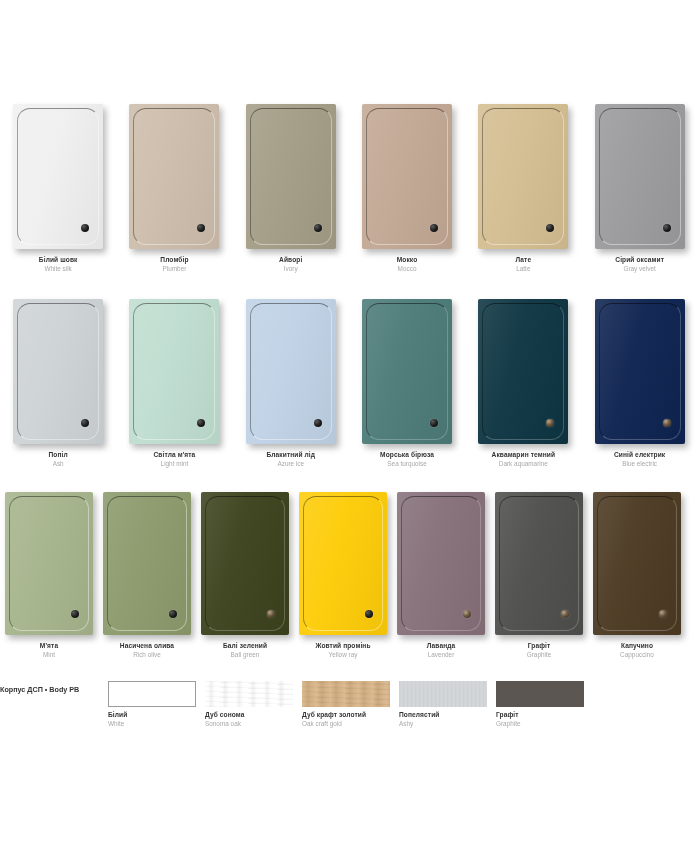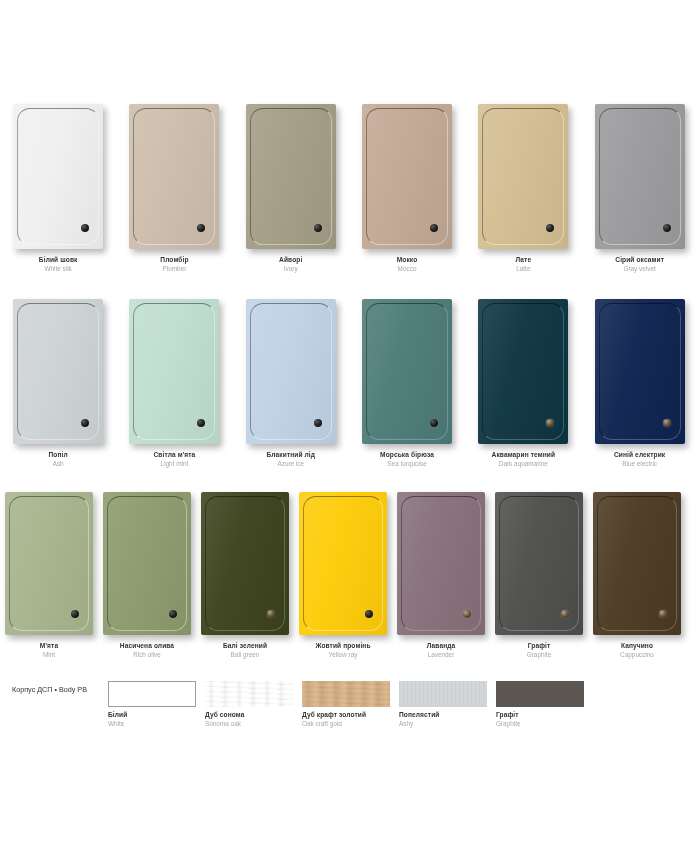--- a/index.html
+++ b/index.html
@@ -124,25 +124,25 @@
   .body-section {
     position: absolute;
     left: 0;
     top: 681px;
     width: 700px;
     display: flex;
     align-items: flex-start;
   }
   .body-title {
     width: 108px;
-    text-align: center;
+    text-align: left;
     padding-right: 9px;
     box-sizing: border-box;
     font-size: 7.2px;
-    font-weight: normal;
+    font-weight: bold;
     color: #333333;
     padding-top: 4px;
     white-space: nowrap;
   }
   .body-list {
     display: flex;
   }
   .body-cell {
     width: 97px;
   }

